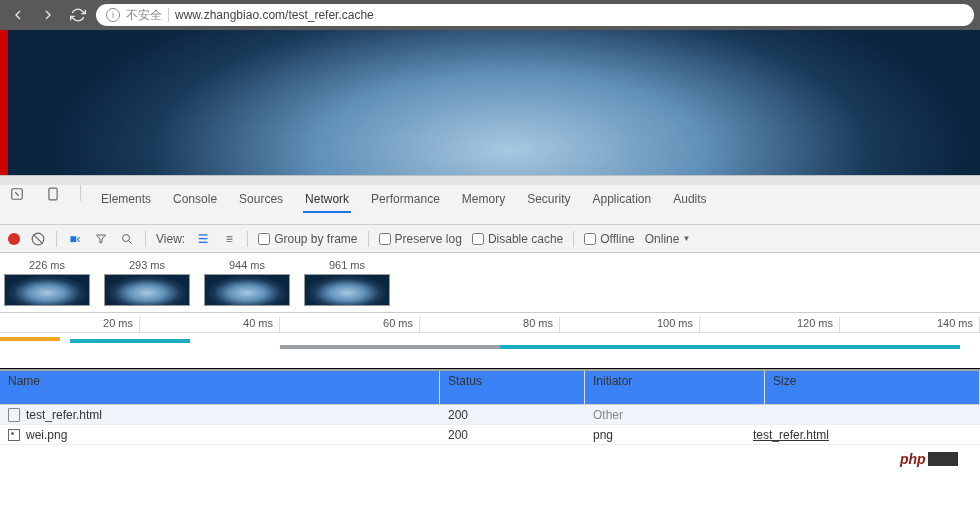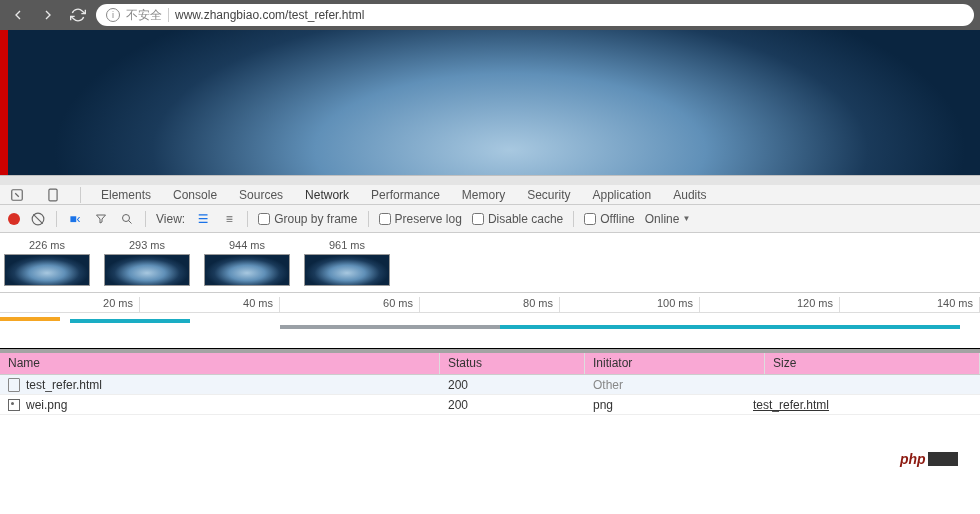--- a/index.html
+++ b/index.html
@@ -18,21 +18,21 @@
 
 .page-content { height: 145px; background: #0a2540; position: relative; overflow: hidden; }
 .red-bar { width: 8px; height: 100%; background: #c00; position: absolute; left: 0; }
 .earth { position: absolute; left: 50px; top: -60px; width: 920px; height: 300px; background: radial-gradient(ellipse at 50% 60%, #a8c8e0 0%, #6090b8 30%, #1a3a5a 55%, #0a2540 70%); }
 
 .page-scroll { height: 10px; background: #e4e4e4; border-top: 1px solid #c0c0c0; }
 
 
 .devtools { display: flex; flex-direction: column; height: 329px; }
 
-.tabs { height: 20px; background: #f3f3f3; border-bottom: 1px solid #ccc; display: flex; align-items: center; padding: 0 8px; gap: 18px; }
+.tabs { height: 40px; background: #f3f3f3; border-bottom: 1px solid #ccc; display: flex; align-items: flex-start; padding: 0 8px; gap: 18px; }
 .tab-icon { width: 18px; height: 18px; display: flex; align-items: center; justify-content: center; color: #666; }
 .tab { font-size: 12px; color: #555; padding: 7px 2px; cursor: pointer; white-space: nowrap; }
 .tab.active { color: #333; border-bottom: 2px solid #1a73e8; padding-bottom: 5px; }
 
 .toolbar { height: 28px; background: #f3f3f3; border-bottom: 1px solid #ccc; display: flex; align-items: center; padding: 0 8px; gap: 10px; font-size: 12px; color: #555; }
 .rec-dot { width: 12px; height: 12px; background: #d93025; border-radius: 50%; }
 .tool-sep { width: 1px; height: 16px; background: #ccc; }
 .tool-icon { color: #666; width: 16px; display: flex; justify-content: center; }
 .tool-icon.blue { color: #1a73e8; }
 .chk { display: flex; align-items: center; gap: 4px; }
@@ -49,21 +49,21 @@
 
 
 .overview { height: 56px; border-bottom: 1px solid #000000; position: relative; padding-top: 4px; }
 .ov-ticks { display: flex; height: 16px; border-bottom: 1px solid #ddd; }
 .ov-tick { flex: 1; text-align: right; font-size: 11px; color: #555; padding-right: 6px; border-right: 1px solid #ddd; position: relative; }
 .ov-bars { position: relative; height: 16px; margin-top: 4px; }
 .bar { position: absolute; height: 4px; }
 
 
 .table { flex: 1; font-size: 12px; color: #333; }
-.table-head { display: flex; height: 26px; border-top: 4px solid #a3a3a3; border-bottom: 1px solid #ccc; background: #f9a8d4; }
+.table-head { display: flex; height: 36px; border-top: 2px solid #a3a3a3; border-bottom: 1px solid #ccc; background: #3b82f6; }
 .th { padding: 3px 8px; border-right: 1px solid #ddd; color: #333; }
 .c-name { width: 440px; }
 .c-status { width: 145px; }
 .c-type { width: 160px; }
 .c-init { width: 180px; }
 .c-size { flex: 1; }
 .table-row { display: flex; height: 20px; align-items: center; border-bottom: 1px solid #eee; justify-content: space-between; }
 .table-row.alt { background: #f0f5fb; }
 .td { padding: 2px 8px; display: flex; align-items: center; gap: 6px; }
 .file-icon { width: 12px; height: 14px; border: 1px solid #888; border-radius: 1px; display: inline-block; }
@@ -94,21 +94,21 @@
   <div class="nav-btn">
       <svg viewBox="0 0 24 24" fill="none" stroke="currentColor" stroke-width="2">
         <path d="M23 4v6h-6M1 20v-6h6"></path>
         <path d="M3.5 9a9 9 0 0 1 14.8-3L23 10M1 14l4.7 4a9 9 0 0 0 14.8-3"></path>
       </svg>
     </div>
   <div class="url-bar">
     <span class="url-info">i</span>
     <span class="url-insecure">不安全</span>
     <span class="url-sep"></span>
-    <span class="url-text">www.zhangbiao.com/test_refer.html</span>
+    <span class="url-text">www.zhangbiao.com/test_refer.cache</span>
   </div>
 </div>
 
 <div class="page-content">
   <div class="red-bar"></div>
   <div class="earth"></div>
 </div>
 <div class="page-scroll"></div>
 
 <div class="devtools">

